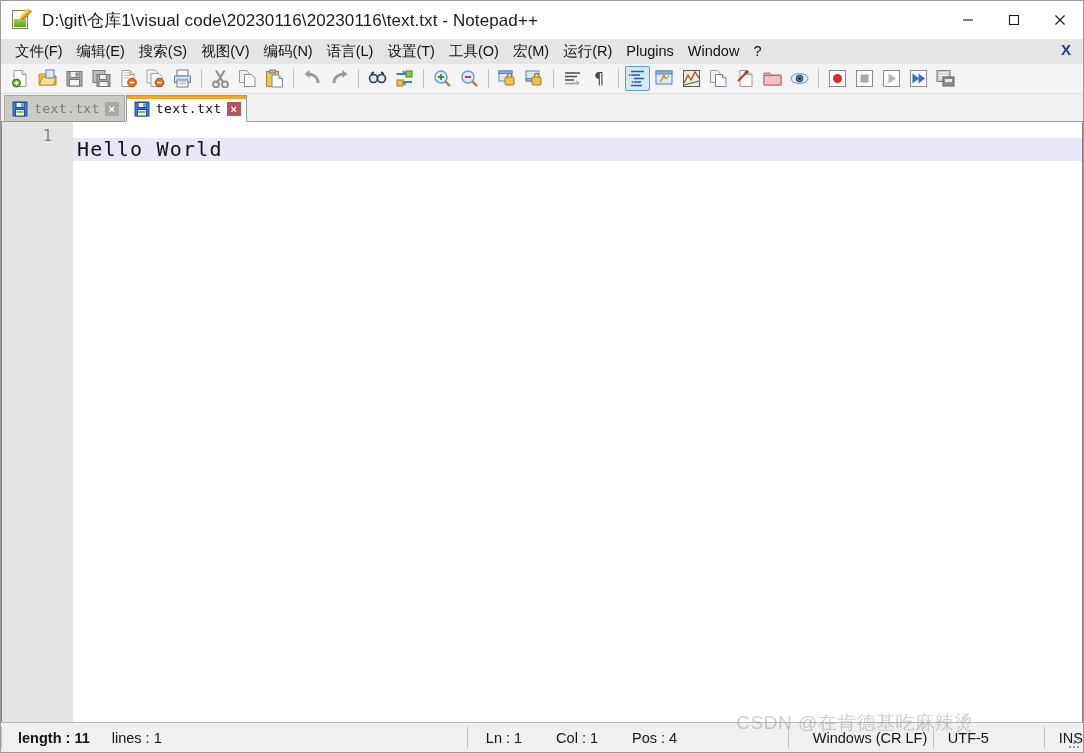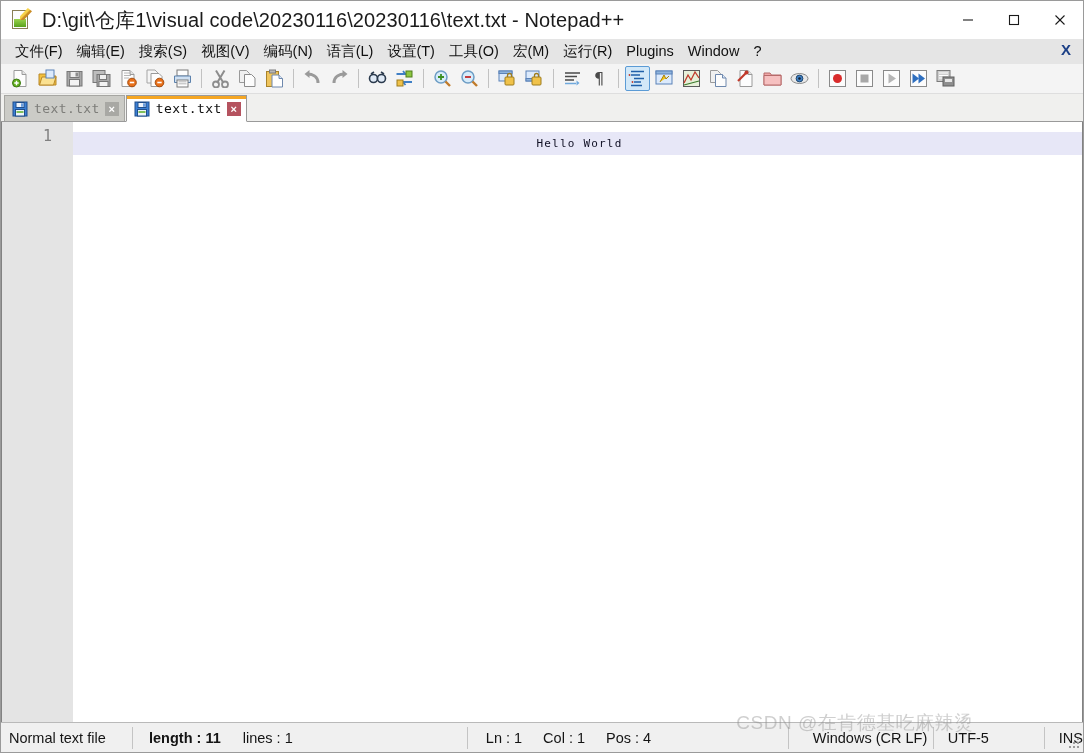--- a/index.html
+++ b/index.html
@@ -60,21 +60,21 @@
   }
   .title-icon .pencil {
     position: absolute;
     left: 9px; top: -1px;
     width: 12px; height: 12px;
     background: linear-gradient(135deg, #f7d34a 45%, #c98b23 55%);
     transform: rotate(0deg);
     clip-path: polygon(65% 0, 100% 28%, 32% 100%, 0 100%, 0 68%);
   }
   .title-text {
-    font-size: 20px;
+    font-size: 17px;
     color: #1b1b1b;
     white-space: nowrap;
     letter-spacing: 0.1px;
   }
   .winbtns {
     margin-left: auto;
     display: flex;
     height: 38px;
   }
   .winbtn {
@@ -242,26 +242,25 @@
     color: #808080;
   }
   .gutter .lnum {
     padding-right: 21px;
     height: 23px;
     line-height: 23px;
   }
   .code-area {
     flex: 1 1 auto;
     position: relative;
-    padding-top: 10px;
+    padding-top: 16px;
     font-family: "DejaVu Sans Mono", monospace;
-    font-size: 11px;
+    font-size: 20px;
     color: #101024;
     overflow: hidden;
-    text-align: center;
   }
   .code-line {
     height: 23px;
     line-height: 23px;
     padding-left: 4px;
     white-space: pre;
     letter-spacing: 1.2px;
   }
   .code-line.current { background: #e7e7f7; }
 
@@ -288,21 +287,21 @@
   .sb-div {
     width: 1px;
     height: 22px;
     background: #c4c4c4;
     flex: 0 0 auto;
   }
   .sb-type   { padding-left: 8px; width: 131px; }
   .sb-length { padding-left: 16px; font-weight: bold; }
   .sb-lines  { padding-left: 22px; }
   .sb-mid    { flex: 1 1 auto; }
-  .sb-pos    { padding-left: 18px; display: flex; gap: 21px; width: 320px; }
+  .sb-pos    { padding-left: 18px; display: flex; gap: 34px; width: 320px; }
   .sb-eol    { padding-left: 24px; width: 144px; }
   .sb-enc    { padding-left: 14px; width: 110px; }
   .sb-ins    { padding-left: 14px; }
   .sb-grip {
     position: absolute;
     right: 3px;
     bottom: 3px;
     width: 12px;
     height: 12px;
   }
@@ -663,21 +662,20 @@
   <div class="editor-wrap">
     <div class="gutter">
       <div class="lnum">1</div>
     </div>
     <div class="code-area">
       <div class="code-line current"><span>Hello World</span></div>
     </div>
   </div>
 
   <div class="statusbar">
-    <div class="sb-cell sb-type">Normal text file</div>
     <div class="sb-div"></div>
     <div class="sb-cell sb-length">length : 11</div>
     <div class="sb-cell sb-lines">lines : 1</div>
     <div class="sb-cell sb-mid"></div>
     <div class="sb-div"></div>
     <div class="sb-cell sb-pos">
       <span>Ln : 1</span>
       <span>Col : 1</span>
       <span>Pos : 4</span>
     </div>

